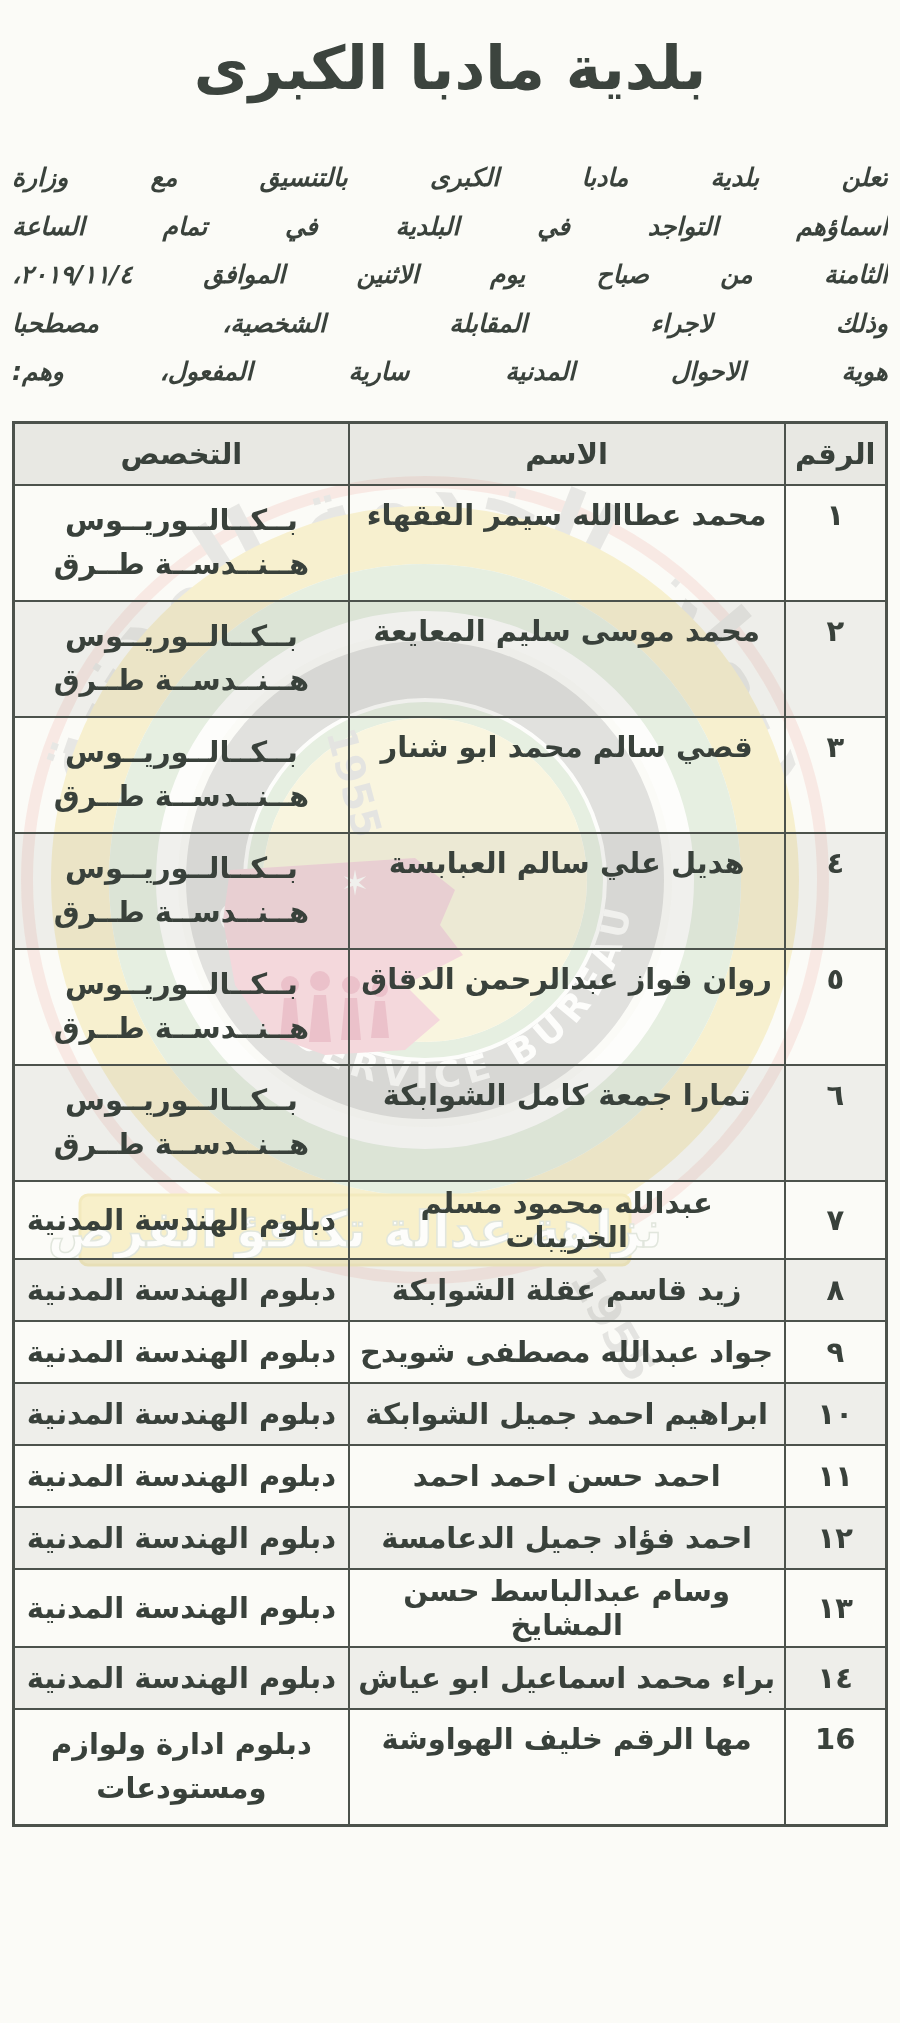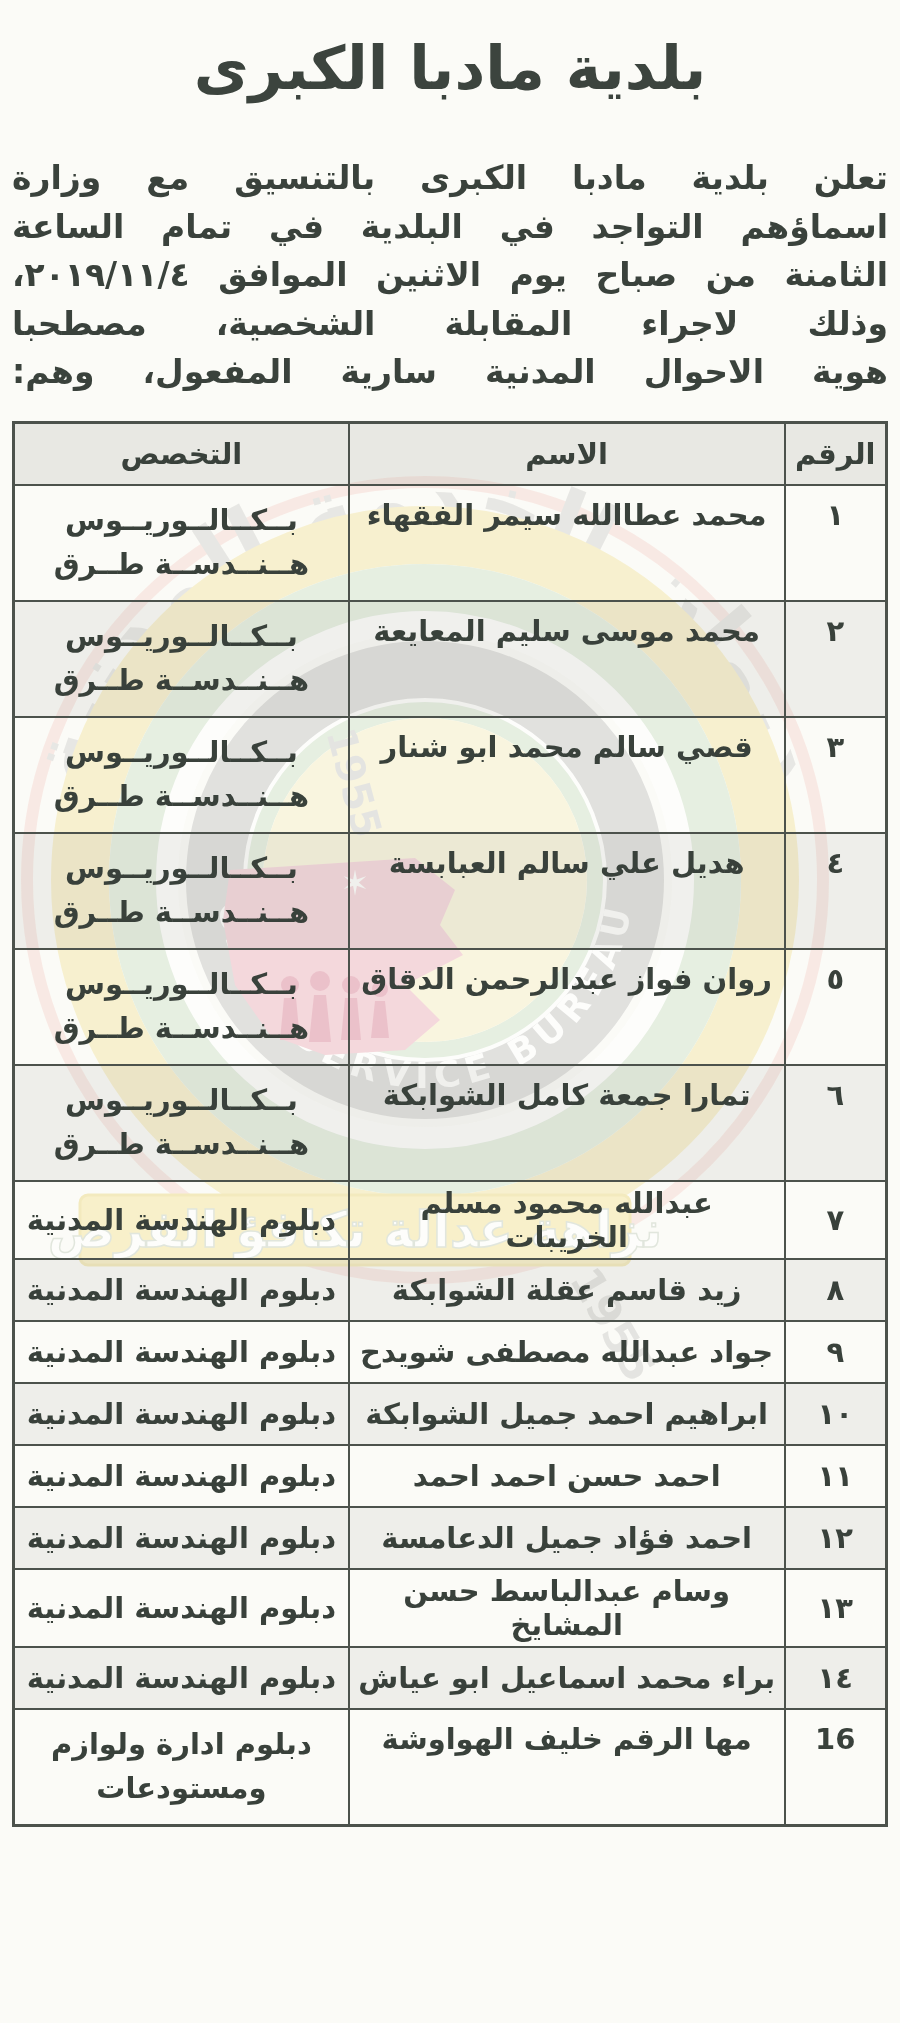--- a/index.html
+++ b/index.html
@@ -14,21 +14,21 @@
   .page{position:relative;width:900px;height:2023px;overflow:hidden;}
   .watermark{position:absolute;left:-15px;top:440px;z-index:0;opacity:.55;pointer-events:none;}
   .content{position:relative;z-index:1;padding:0 12px;}
 
   .title{
     text-align:center;font-weight:bold;
     font-size:60px;line-height:132px;
     color:#3c443e;letter-spacing:0px;
     margin-top:2px;
   }
-  .intro{margin-top:20px;font-weight:bold;font-size:33px;color:#3a423c;}
+  .intro{margin-top:20px;font-weight:bold;font-size:25px;color:#3a423c;font-style:italic;}
   .intro-line{
     line-height:48.5px;height:48.5px;
     text-align:justify;text-align-last:justify;
     white-space:nowrap;overflow:hidden;
   }
 
   table.applicants{
     width:100%;border-collapse:collapse;margin-top:24px;
     font-size:29px;font-weight:bold;color:#39413b;
     border:3px solid #4c524c;

